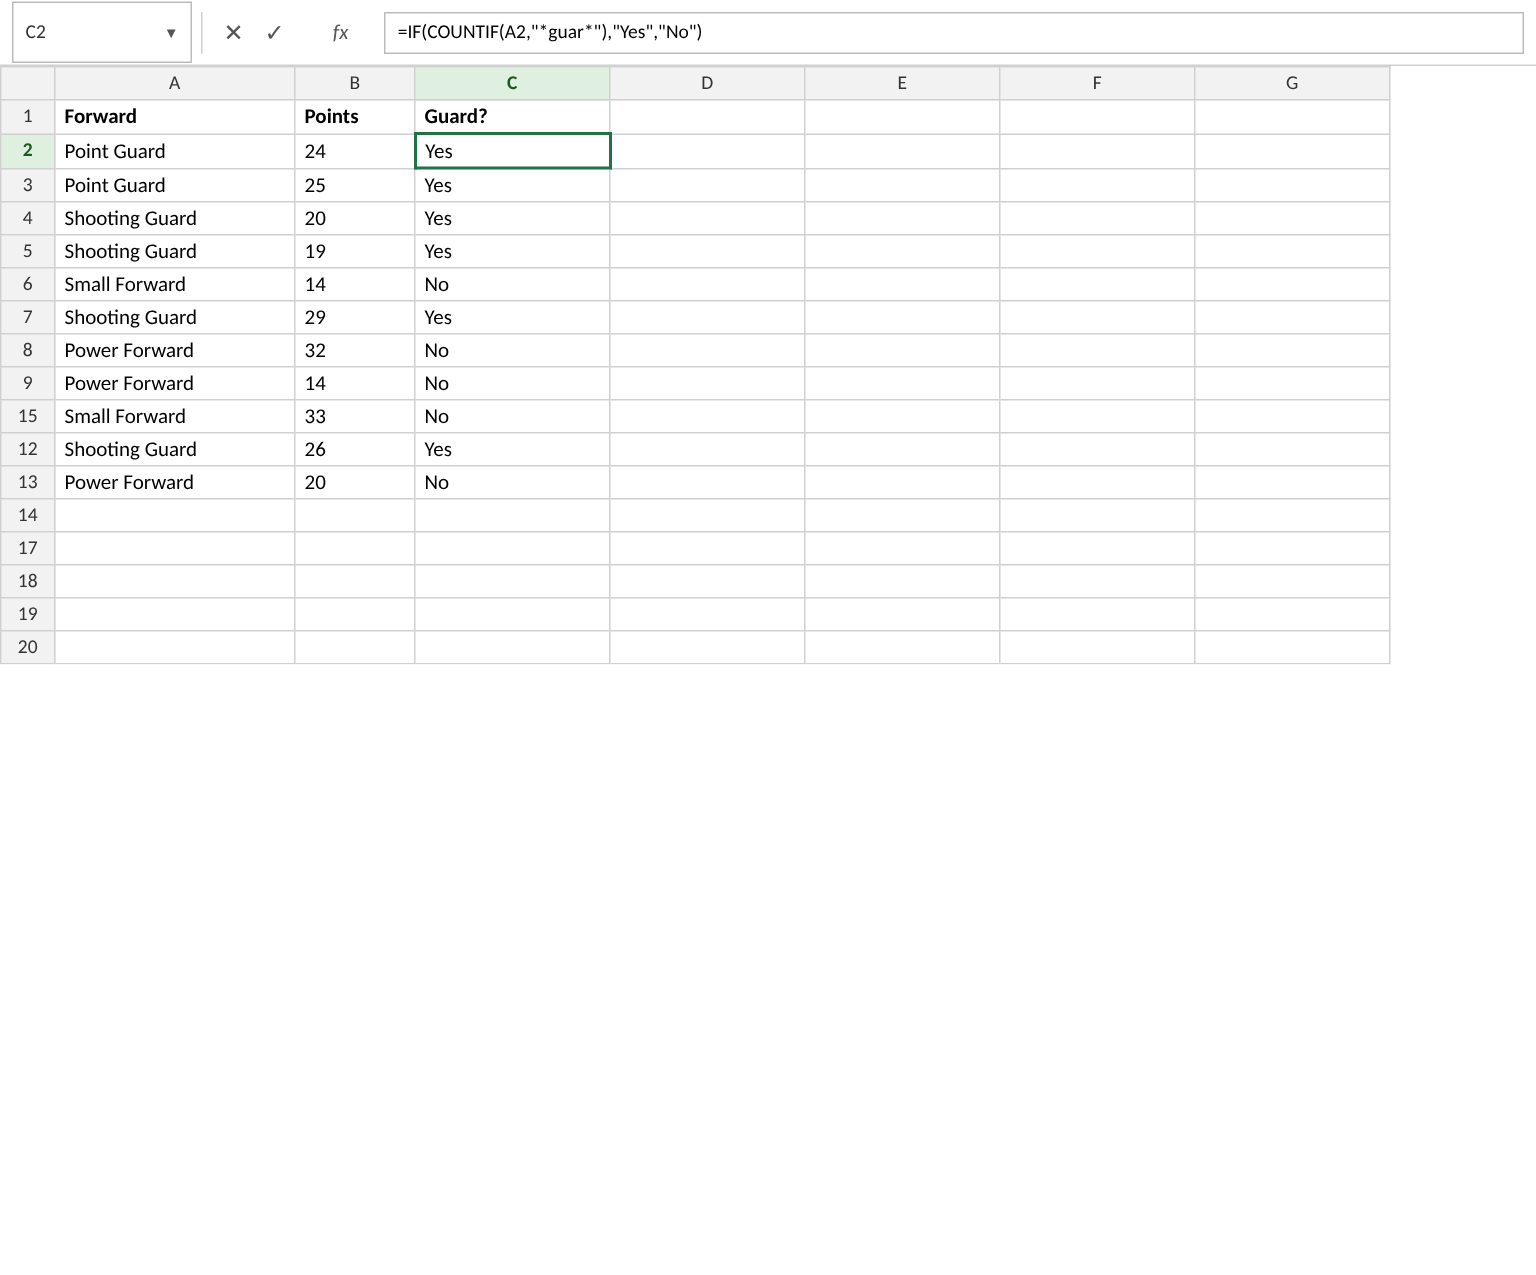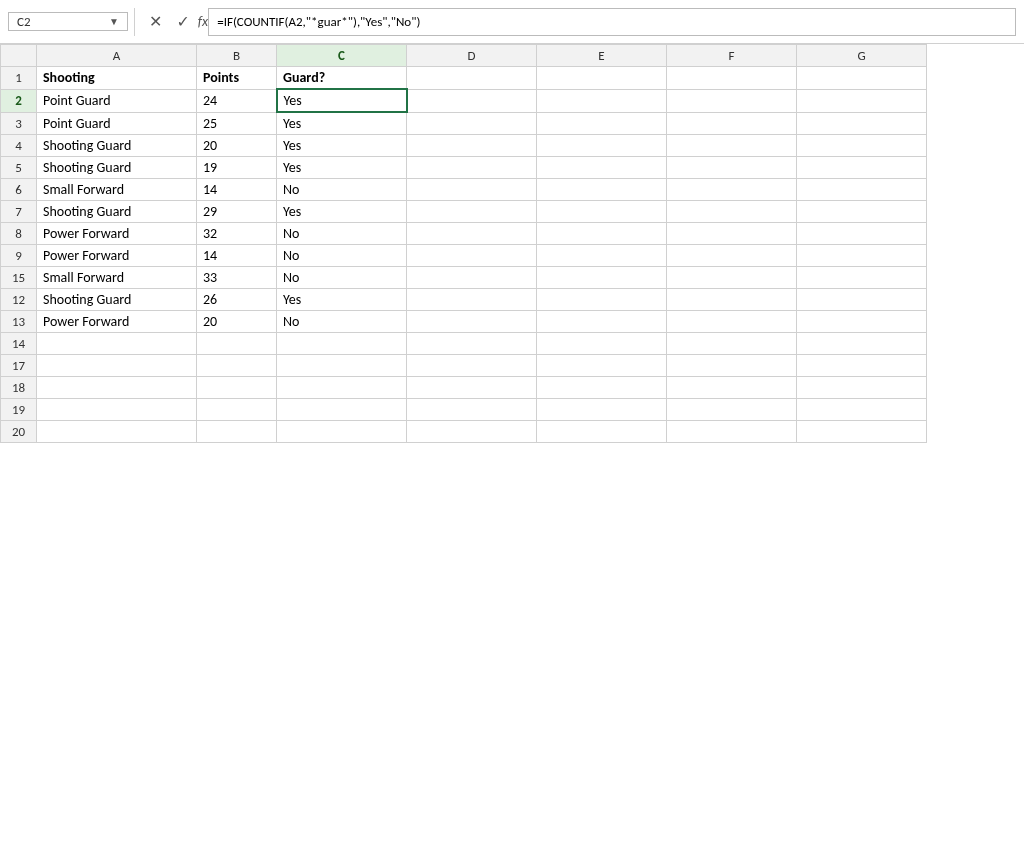--- a/index.html
+++ b/index.html
@@ -9,21 +9,21 @@
     .top-bar {
       display: flex;
       align-items: center;
       height: 44px;
       border-bottom: 1px solid #d0d0d0;
       background: #fff;
       padding: 0 8px;
     }
     .name-box {
       width: 120px;
-      height: 19px;
+      height: 41px;
       border: 1px solid #bbb;
       display: flex;
       align-items: center;
       padding: 0 8px;
       font-size: 13px;
       color: #333;
       justify-content: space-between;
     }
     .name-box-arrow {
       margin-left: 4px;
@@ -54,21 +54,21 @@
       border: 1px solid #bbb;
       padding: 0 8px;
       font-size: 13px;
       display: flex;
       align-items: center;
       color: #000;
     }
     .fx-label {
       font-size: 14px;
       color: #555;
-      margin: 0 0;
+      margin: 0 24px;
       font-style: italic;
     }
 
     
     .spreadsheet-container {
       overflow: auto;
       background: #fff;
     }
 
     table {
@@ -177,21 +177,21 @@
         <th class="col-header active">C</th>
         <th class="col-header">D</th>
         <th class="col-header">E</th>
         <th class="col-header">F</th>
         <th class="col-header">G</th>
       </tr>
     </thead>
     <tbody id="sheet-body">
     <tr>
           <th class="row-header">1</th>
-          <td class="cell header-row">Shooting</td>
+          <td class="cell header-row">Forward</td>
           <td class="cell header-row">Points</td>
           <td class="cell header-row">Guard?</td>
           <td class="cell header-row"></td>
           <td class="cell header-row"></td>
           <td class="cell header-row"></td>
           <td class="cell header-row"></td>
         </tr>
         <tr>
           <th class="row-header active">2</th>
           <td class="cell">Point Guard</td>

